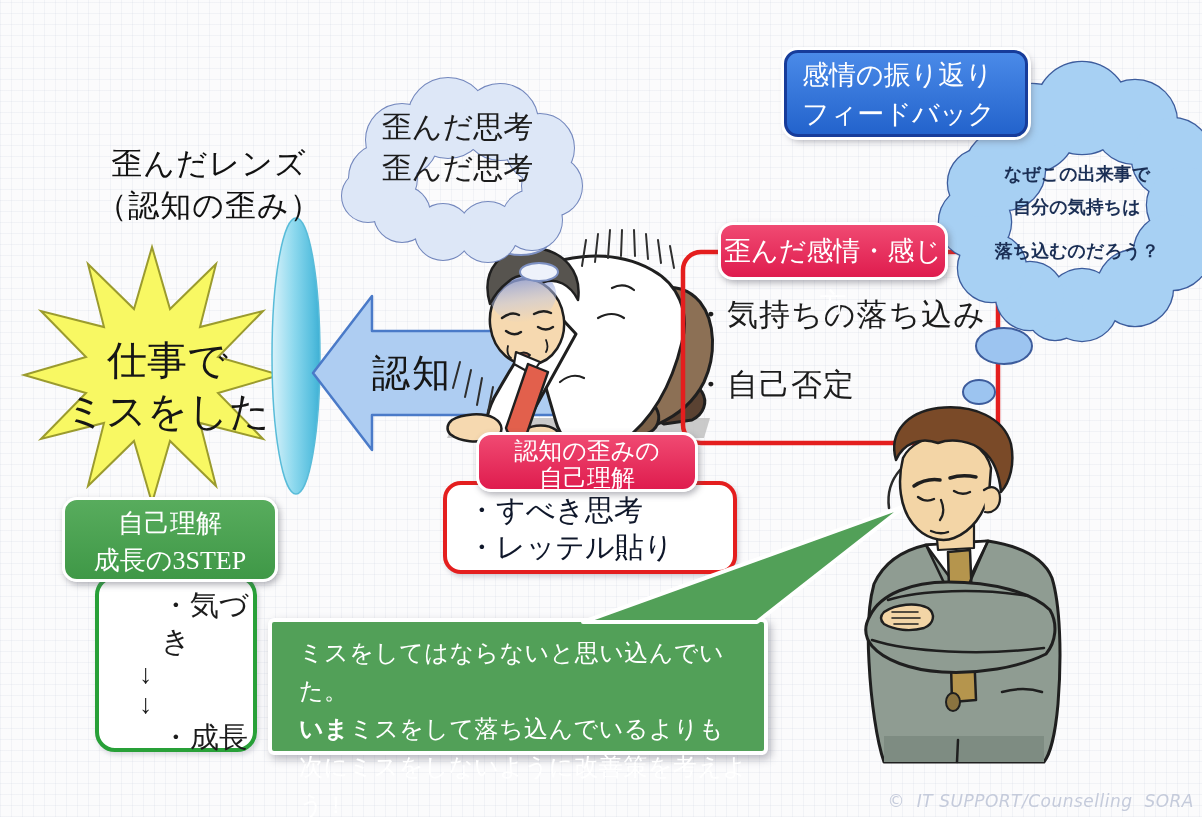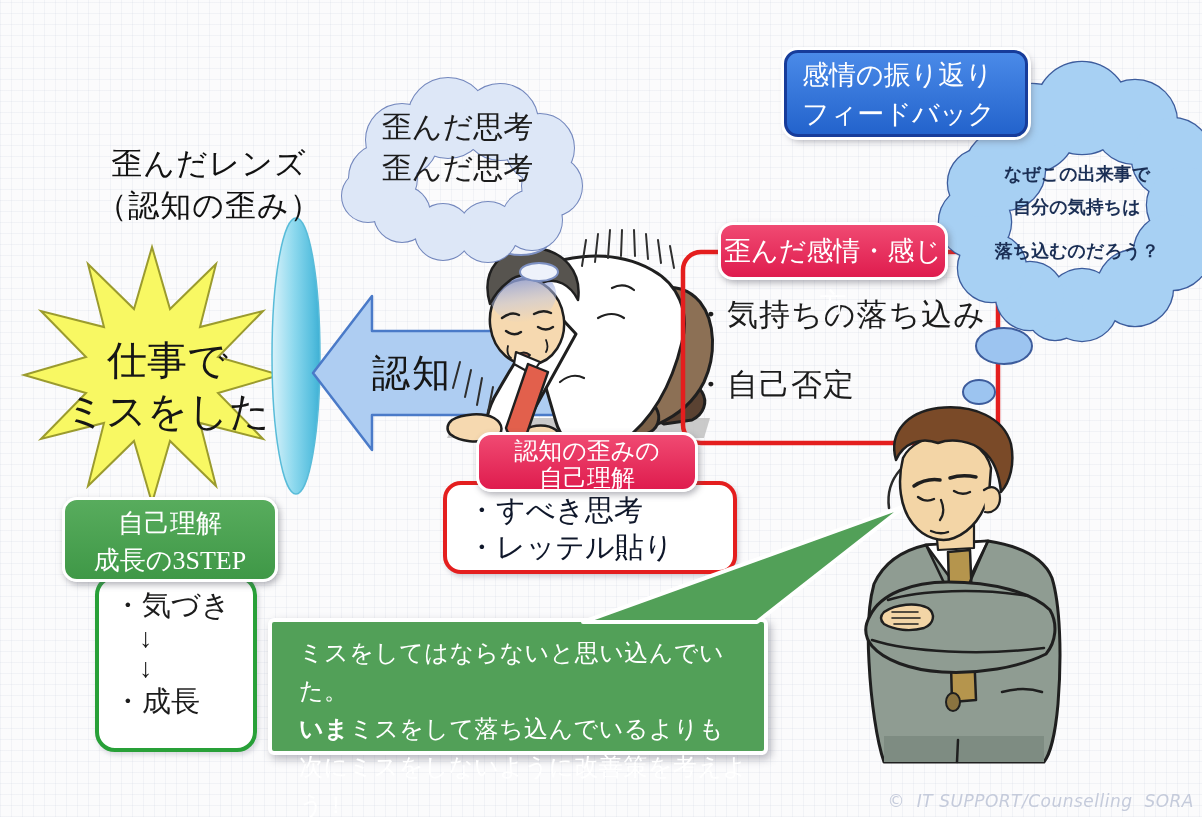--- a/index.html
+++ b/index.html
@@ -47,21 +47,21 @@
     border:4px solid #e41e1e;border-radius:18px;
     box-shadow:2px 3px 5px rgba(150,150,165,.4);
     font-size:29px;line-height:37px;color:#0f172a;padding:7px 0 4px 20px;
   }
   .green-box{
     left:95px;top:575px;width:162px;height:177px;box-sizing:border-box;background:#ffffff;
     border:4px solid #28a038;border-radius:20px;
     box-shadow:2px 3px 5px rgba(150,150,165,.35);
     font-size:29px;color:#1c1c1c;padding:8px 0 0 14px;
   }
-  .green-box .step{line-height:36px;}
+  .green-box .step{line-height:36px;margin-left:48px;}
   .green-box .darr{line-height:30px;font-size:27px;padding-left:26px;}
 
   .speech-bubble{
     left:268px;top:618px;width:500px;height:137px;box-sizing:border-box;
     background:#52a058;border:4px solid #ffffff;border-radius:6px;
     box-shadow:3px 4px 8px rgba(100,100,115,.45);
     color:#fff;font-size:24px;line-height:38px;padding:12px 0 0 27px;letter-spacing:.5px;
   }
   .speech-bubble .emph{font-weight:bold;}
 

